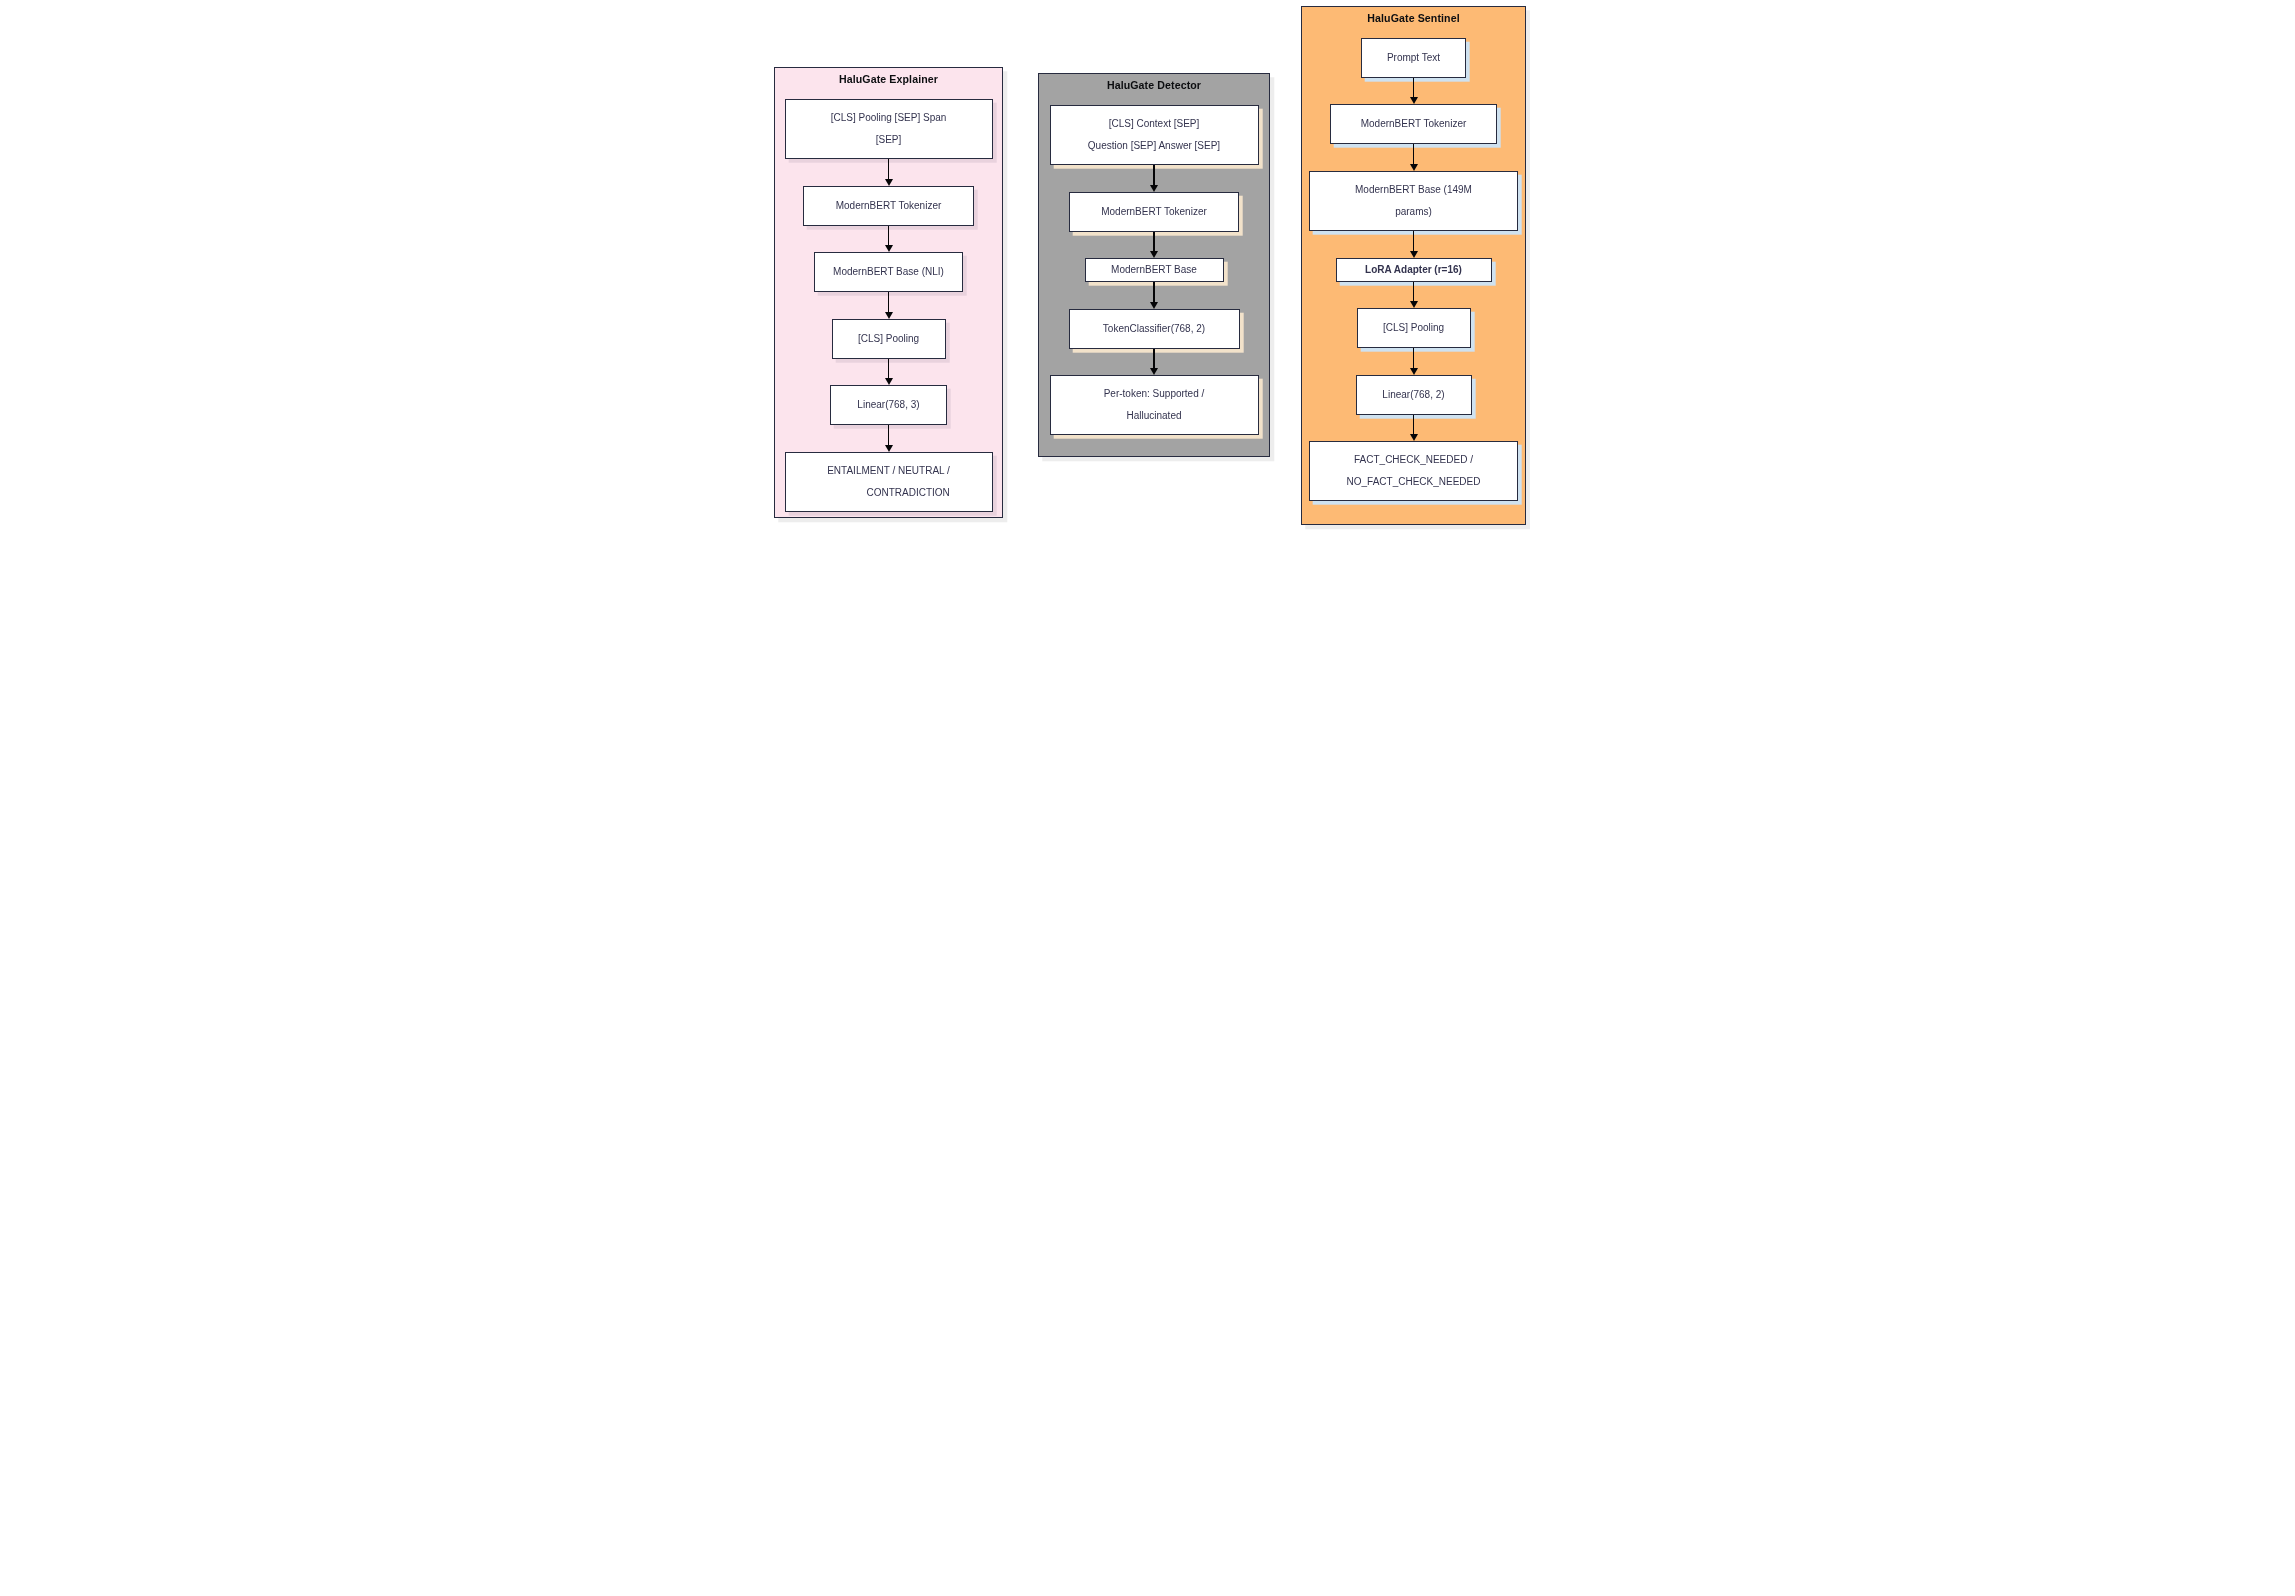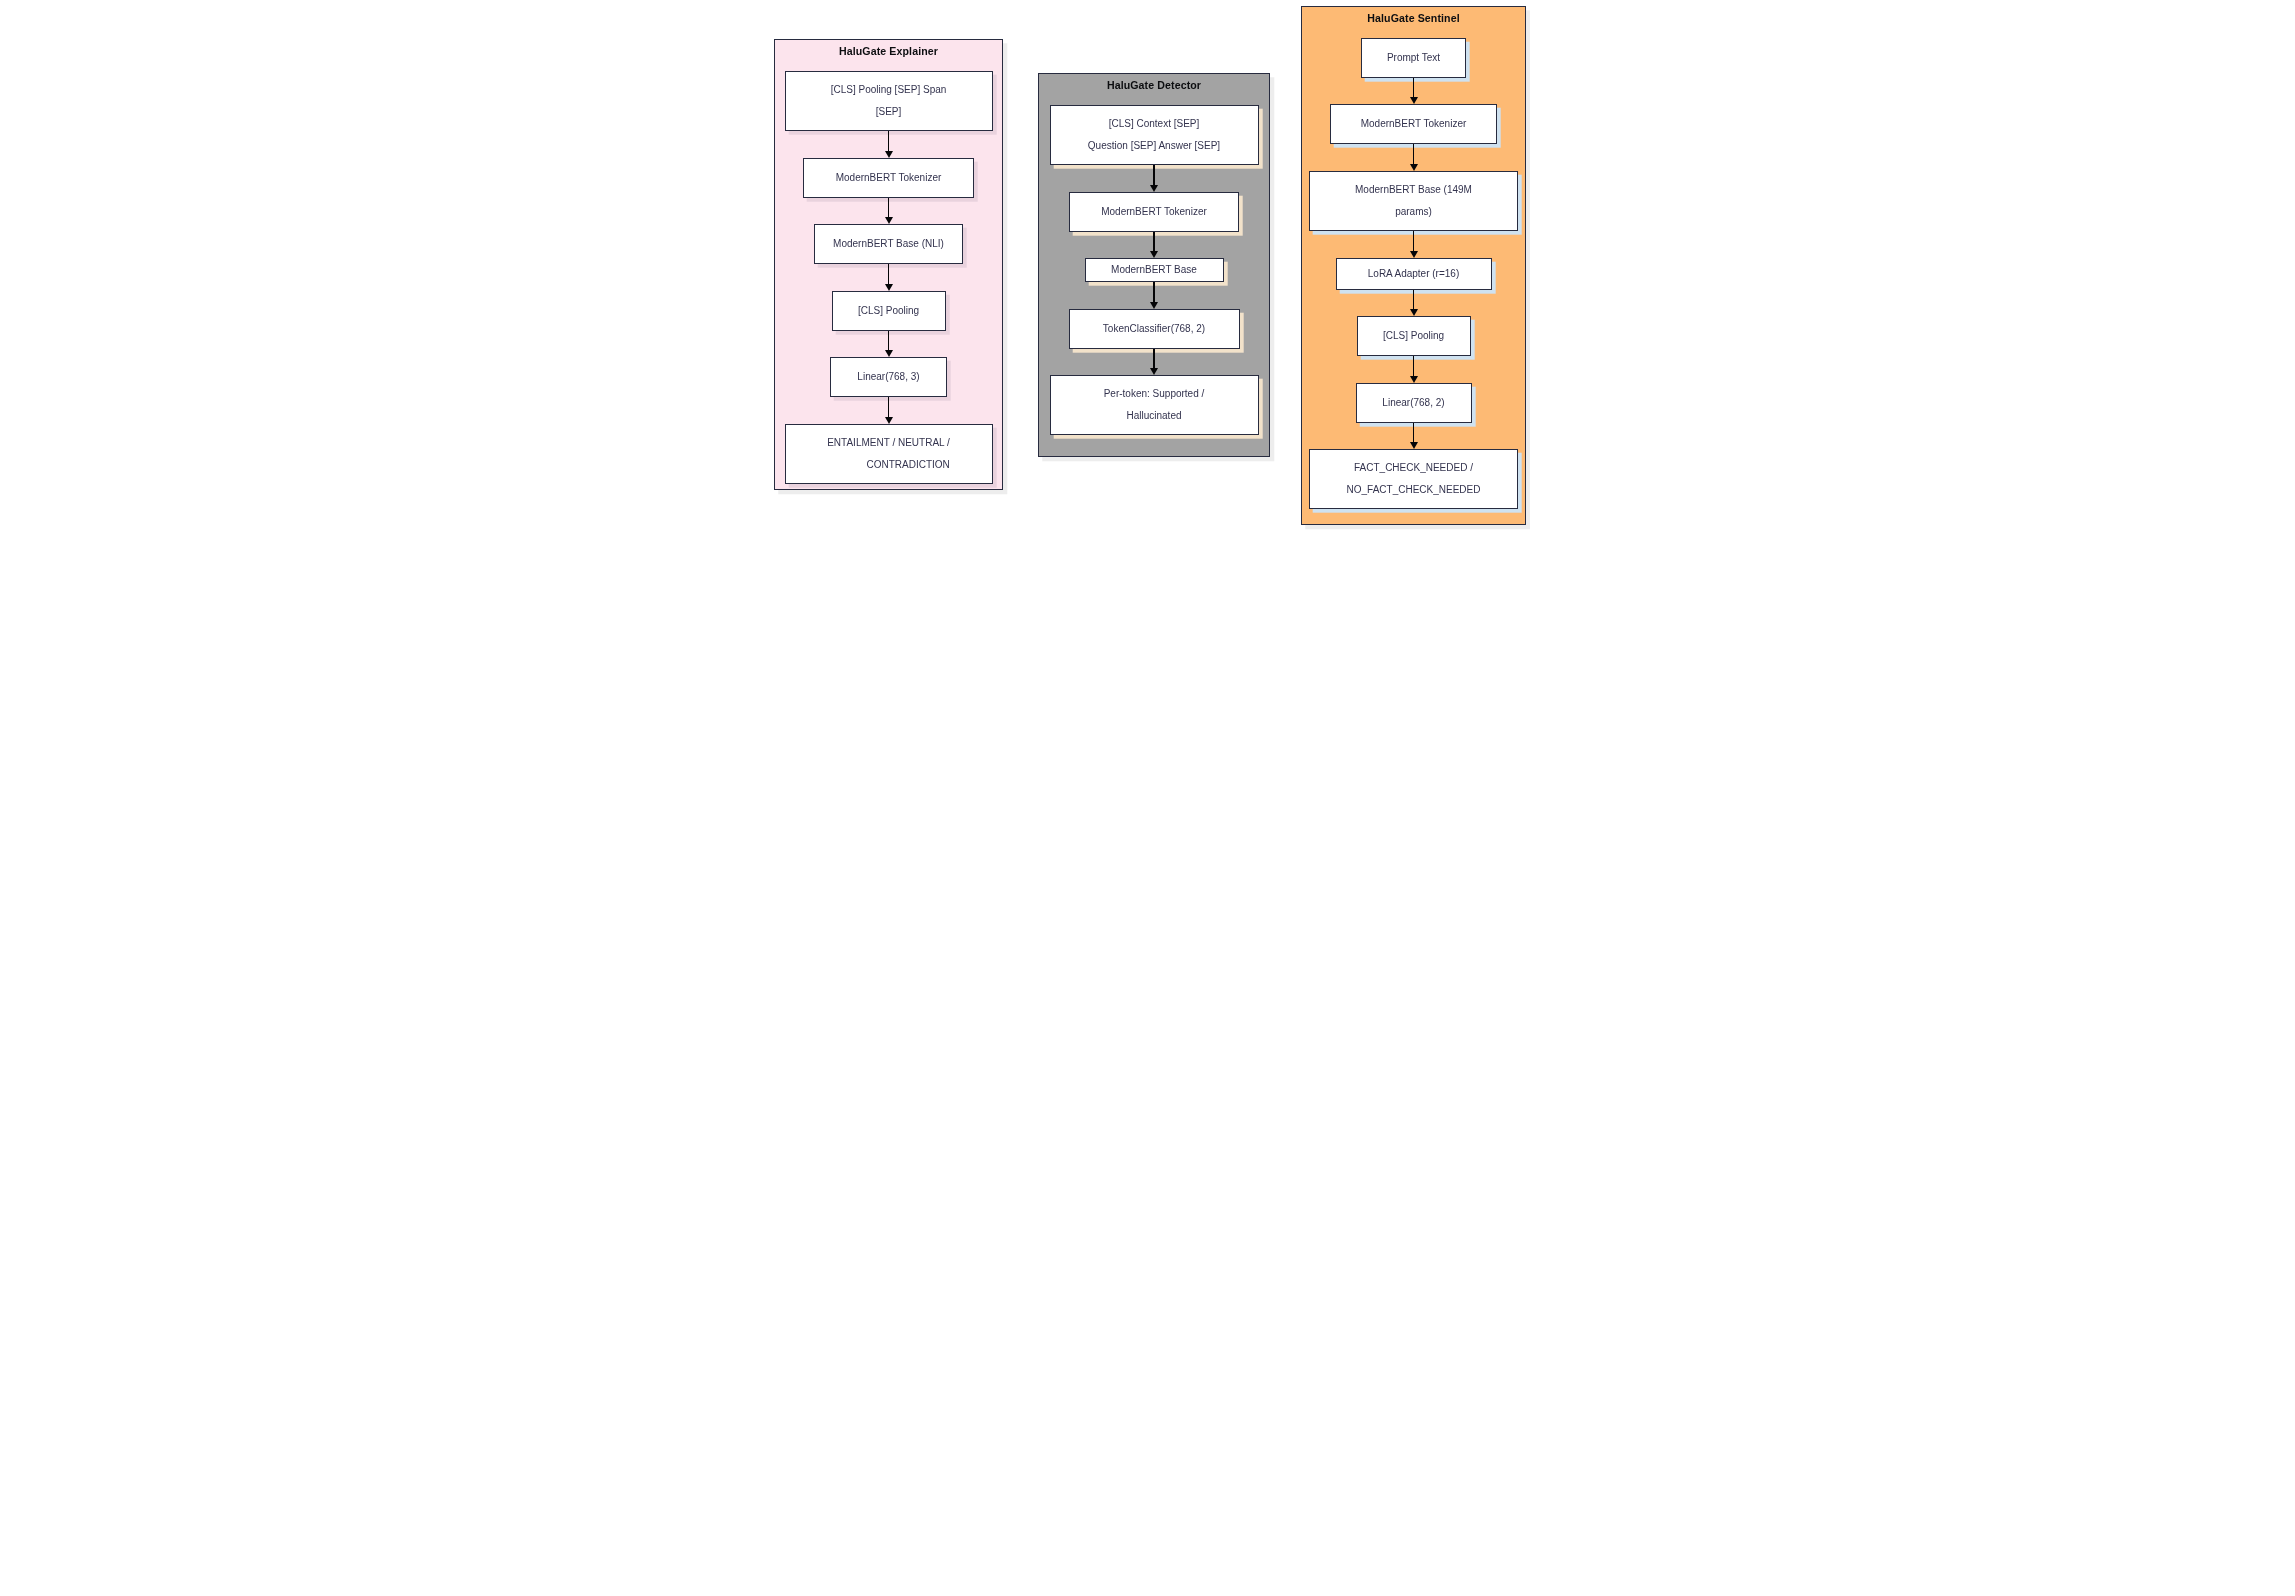--- a/index.html
+++ b/index.html
@@ -65,21 +65,21 @@
   
   .panel-explainer{left:9px;top:39px;width:229px;height:451px;}
   .panel-detector{left:273px;top:73px;width:232px;height:384px;}
   .panel-sentinel{left:536px;top:5.8px;width:225px;height:519px;}
 </style>
 </head>
 <body>
 
 <div class="stage">
 
-  <section class="panel panel-explainer" style="background: rgb(252, 228, 237); --node-shadow: #e9d2dd;">
+  <section class="panel panel-explainer" style="background: rgb(252, 228, 237); margin-top: 28px; --node-shadow: #e9d2dd;">
     <h2 class="panel-title">HaluGate Explainer</h2>
     <div class="node" style="width:208px;height:60px;">[CLS] Pooling [SEP] Span
 [SEP]</div>
     <div class="arrow">
         <div class="shaft"></div>
         <div class="head"></div>
       </div>
     <div class="node" style="width:171px;height:40px;">ModernBERT Tokenizer</div>
     <div class="arrow">
         <div class="shaft"></div>
@@ -142,21 +142,21 @@
     <div class="arrow">
         <div class="shaft"></div>
         <div class="head"></div>
       </div>
     <div class="node" style="width:209px;height:60px;">ModernBERT Base (149M
 params)</div>
     <div class="arrow">
         <div class="shaft"></div>
         <div class="head"></div>
       </div>
-    <div class="node" style="width:156px;height:32px;">LoRA Adapter (r=16)</div>
+    <div class="node" style="width:156px;height:24px;font-weight:bold;">LoRA Adapter (r=16)</div>
     <div class="arrow">
         <div class="shaft"></div>
         <div class="head"></div>
       </div>
     <div class="node" style="width:114px;height:40px;">[CLS] Pooling</div>
     <div class="arrow">
         <div class="shaft"></div>
         <div class="head"></div>
       </div>
     <div class="node" style="width:116px;height:40px;">Linear(768, 2)</div>

